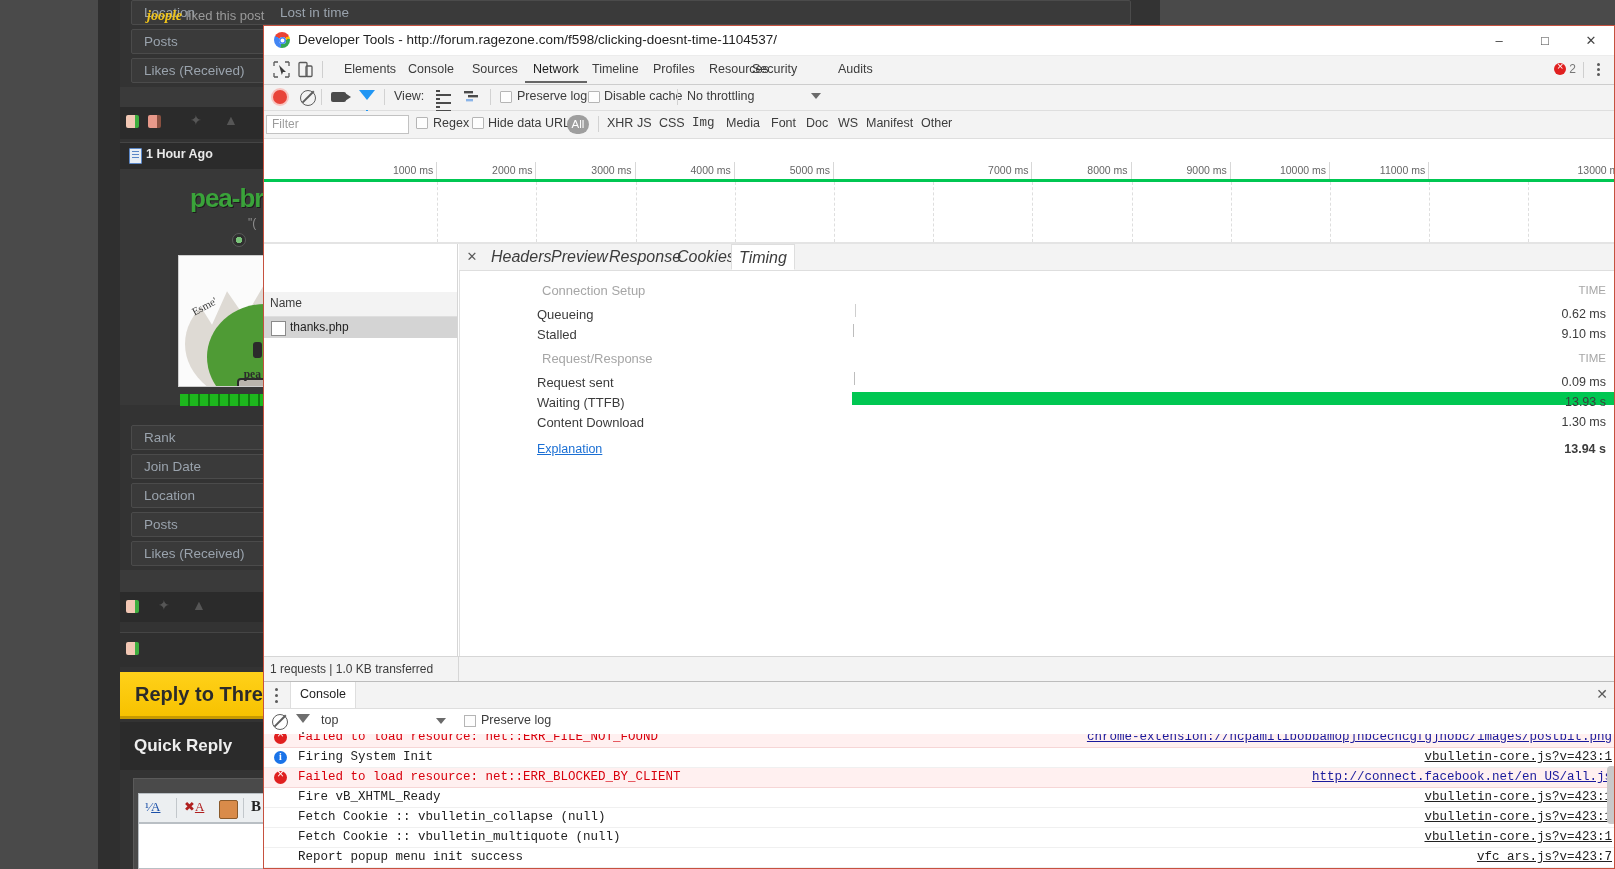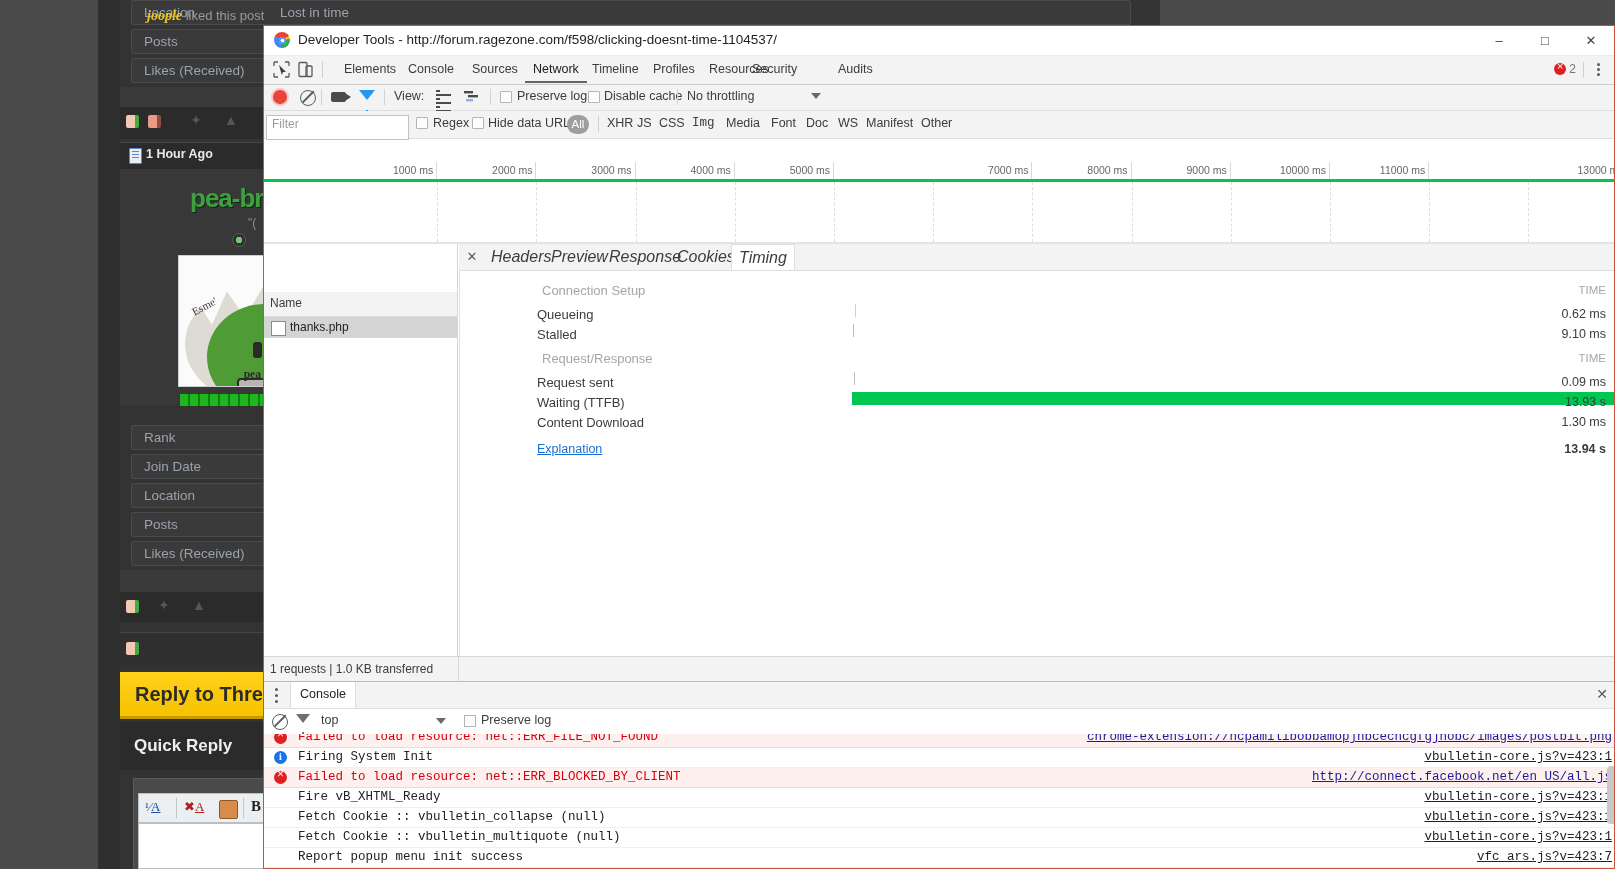--- a/index.html
+++ b/index.html
@@ -130,21 +130,21 @@
   .viewbtn{position:absolute;top:5px;width:15px;height:14px;}
   .vb-l i{display:block;height:2px;background:#4b4b4b;margin-bottom:2px;}
   .vb-l i:nth-child(odd){width:4px;}
   .vb-l i:nth-child(even){width:15px;}
   .cb{position:absolute;top:6px;width:12px;height:12px;border:1px solid #b5b5b5;background:#fdfdfd;
       border-radius:1px;box-sizing:border-box;}
   .caret{position:absolute;top:8px;width:0;height:0;border-left:5px solid transparent;
          border-right:5px solid transparent;border-top:6px solid #6a6a6a;}
 
   .dt-filterbar{position:relative;height:27px;background:#f3f3f3;border-bottom:1px solid #dedede;}
-  .filter-input{position:absolute;left:2px;top:4px;width:143px;height:25px;background:#fff;
+  .filter-input{position:absolute;left:2px;top:4px;width:143px;height:19px;background:#fff;
                 border:1px solid #c2c2c2;box-sizing:border-box;font-size:12px;color:#9b9b9b;
                 padding:0 5px;line-height:17px;font-family:"Liberation Sans",sans-serif;}
   .allpill{position:absolute;top:4px;width:22px;height:19px;border-radius:10px;background:#9e9e9e;
            color:#fff;font-size:11.5px;text-align:center;line-height:19px;}
   .rtype{position:absolute;top:5px;font-size:12.5px;color:#3c3c3c;}
 
   .ruler{position:absolute;left:0;top:136px;width:1352px;height:17px;background:#fff;
          border-bottom:1px solid #e2e2e2;}
   .ruler-tick{position:absolute;top:0;height:17px;border-right:1px solid #d8d8d8;box-sizing:border-box;}
   .ruler-tick span{position:absolute;right:3px;top:2px;font-size:10.5px;color:#666;white-space:nowrap;}

